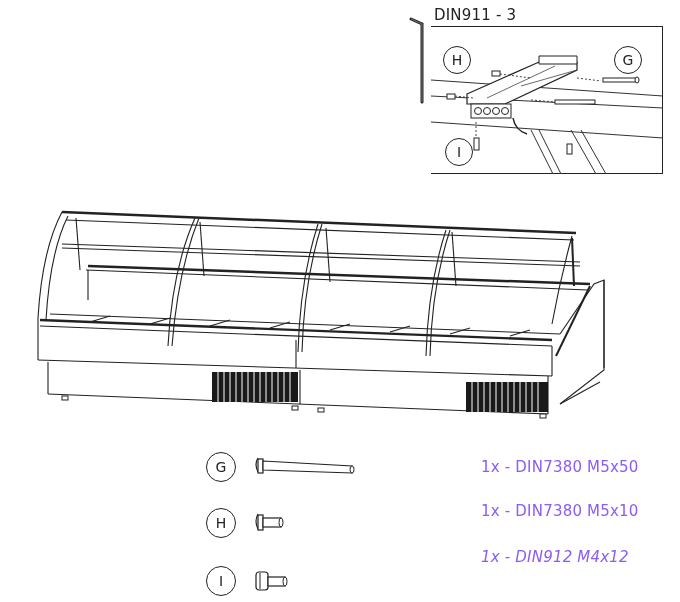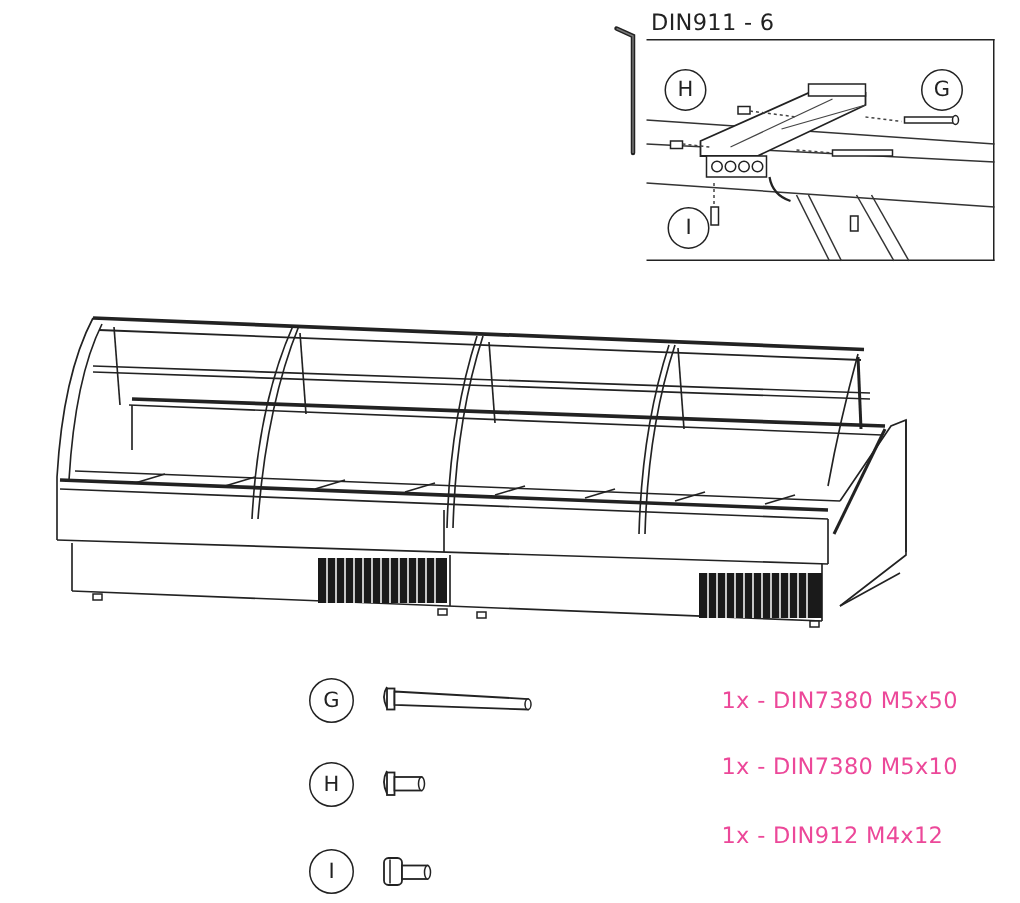--- a/index.html
+++ b/index.html
@@ -5,27 +5,27 @@
     html, body { margin: 0; padding: 0; background: #ffffff; }
     body { width: 680px; height: 602px; position: relative; overflow: hidden;
            font-family: "DejaVu Sans", "Liberation Sans", sans-serif; color: #1a1a1a; }
     .abs { position: absolute; }
     .detail-title { left: 434px; top: 6px; font-size: 15px; letter-spacing: 0.2px; color: #222; }
     .detail-box { left: 431px; top: 26px; width: 232px; height: 148px; border: 1.5px solid #222;
                   border-left: none; box-sizing: border-box; }
     .circle-label { width: 28px; height: 28px; border: 1.5px solid #222; border-radius: 50%;
                     box-sizing: border-box; display: flex; align-items: center; justify-content: center;
                     font-size: 14px; color: #222; background: #fff; }
-    .part-text { font-size: 15px; color: #ec4899; letter-spacing: 0.2px; }
+    .part-text { font-size: 15px; color: #8b5cf6; letter-spacing: 0.2px; }
     svg { position: absolute; overflow: visible; }
   </style>
 </head>
 <body>
 
-<div class="abs detail-title">DIN911 - 6</div>
+<div class="abs detail-title">DIN911 - 3</div>
 
 <svg style="left:408px; top:14px;" width="22" height="92">
   <path d="M3 5 L14 10 L14 88" fill="none" stroke="#222" stroke-width="3" stroke-linecap="round"></path>
   <path d="M3 5 L14 10 L14 88" fill="none" stroke="#777" stroke-width="1"></path>
 </svg>
 
 <div class="abs detail-box"></div>
 
 <svg style="left:431px; top:26px;" width="232" height="148">
 
@@ -202,13 +202,13 @@
 
 <div class="abs circle-label" style="left:206px; top:566px; width:30px; height:30px;">
   <span>I</span>
 </div>
 <svg style="left:252px; top:570px;" width="44" height="24">
   <rect x="4" y="2" width="12" height="18" rx="3" fill="#fff" stroke="#222" stroke-width="1.2"></rect>
   <line x1="8" y1="3" x2="8" y2="19" stroke="#222"></line>
   <rect x="16" y="7" width="17" height="9" fill="#fff" stroke="#222" stroke-width="1.2"></rect>
   <ellipse cx="33" cy="11.5" rx="2" ry="4.5" fill="#fff" stroke="#222"></ellipse>
 </svg>
-<div class="abs part-text" style="left:481px; top:548px;">1x - DIN912 M4x12</div>
+<div class="abs part-text" style="left:481px; top:548px;font-style:italic;">1x - DIN912 M4x12</div>
 
 </body></html>

